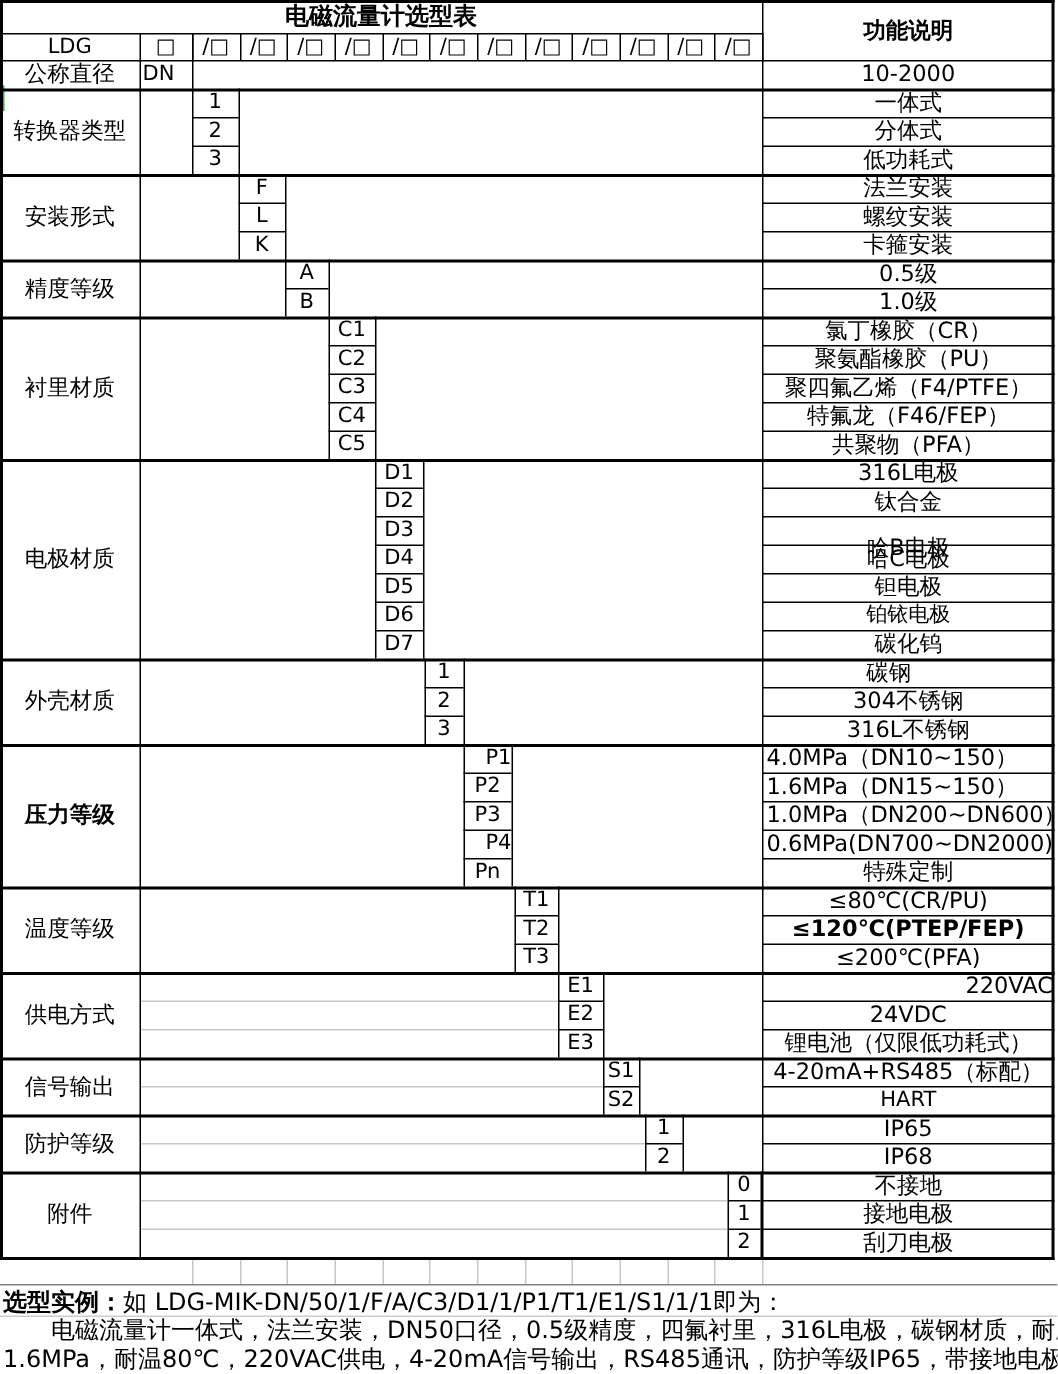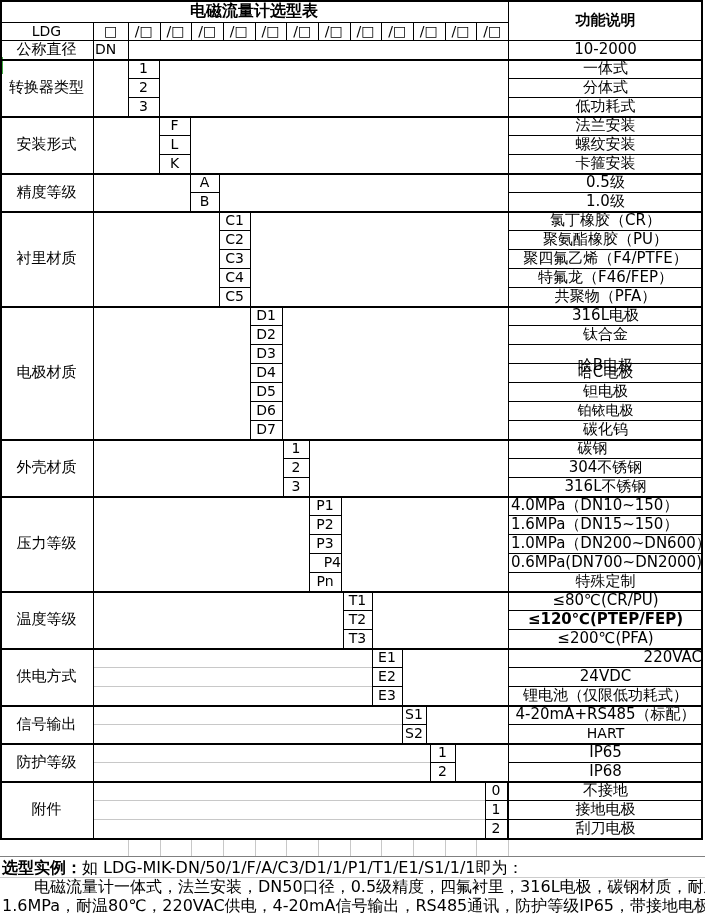--- a/index.html
+++ b/index.html
@@ -171,24 +171,24 @@
     <div class="cell" style="left: 496px; top: 439px; width: 193px; height: 19px; line-height: 19px; font-size: 15px; text-align: center;">碳钢</div>
     <div class="hline" style="left: 283px; top: 458px; width: 26px; height: 1px; background: rgb(0, 0, 0);"></div>
     <div class="hline" style="left: 508px; top: 458px; width: 195px; height: 1px; background: rgb(0, 0, 0);"></div>
     <div class="cell" style="left: 283px; top: 458px; width: 26px; height: 19px; line-height: 19px; font-size: 14px; text-align: center;">2</div>
     <div class="cell" style="left: 509px; top: 458px; width: 193px; height: 19px; line-height: 19px; font-size: 15px; text-align: center;">304不锈钢</div>
     <div class="hline" style="left: 283px; top: 477px; width: 26px; height: 1px; background: rgb(0, 0, 0);"></div>
     <div class="hline" style="left: 508px; top: 477px; width: 195px; height: 1px; background: rgb(0, 0, 0);"></div>
     <div class="cell" style="left: 283px; top: 477px; width: 26px; height: 19px; line-height: 19px; font-size: 14px; text-align: center;">3</div>
     <div class="cell" style="left: 509px; top: 477px; width: 193px; height: 19px; line-height: 19px; font-size: 15px; text-align: center;">316L不锈钢</div>
     <div class="hline" style="left: 0px; top: 496px; width: 703px; height: 2px; background: rgb(0, 0, 0);"></div>
-    <div class="cell" style="left: 0px; top: 496px; width: 93px; height: 95px; line-height: 95px; font-size: 15px; text-align: center;">压力等级</div>
+    <div class="cell" style="left: 0px; top: 496px; width: 93px; height: 95px; line-height: 95px; font-size: 15px; text-align: center; font-weight: bold;">压力等级</div>
     <div class="vline" style="left: 309px; top: 496px; width: 1px; height: 95px; background: rgb(0, 0, 0);"></div>
     <div class="vline" style="left: 341px; top: 496px; width: 1px; height: 95px; background: rgb(0, 0, 0);"></div>
-    <div class="cell" style="left: 309px; top: 496px; width: 32px; height: 19px; line-height: 19px; font-size: 14px; text-align: center;">P1</div>
+    <div class="cell" style="left: 309px; top: 496px; width: 32px; height: 19px; line-height: 19px; font-size: 14px; text-align: right;">P1</div>
     <div class="cell" style="left: 509px; top: 496px; width: 193px; height: 19px; line-height: 19px; font-size: 15px; text-align: left; padding-left: 2px;">4.0MPa（DN10~150）</div>
     <div class="hline" style="left: 309px; top: 515px; width: 32px; height: 1px; background: rgb(0, 0, 0);"></div>
     <div class="hline" style="left: 508px; top: 515px; width: 195px; height: 1px; background: rgb(0, 0, 0);"></div>
     <div class="cell" style="left: 309px; top: 515px; width: 32px; height: 19px; line-height: 19px; font-size: 14px; text-align: center;">P2</div>
     <div class="cell" style="left: 509px; top: 515px; width: 193px; height: 19px; line-height: 19px; font-size: 15px; text-align: left; padding-left: 2px;">1.6MPa（DN15~150）</div>
     <div class="hline" style="left: 309px; top: 534px; width: 32px; height: 1px; background: rgb(0, 0, 0);"></div>
     <div class="hline" style="left: 508px; top: 534px; width: 195px; height: 1px; background: rgb(0, 0, 0);"></div>
     <div class="cell" style="left: 309px; top: 534px; width: 32px; height: 19px; line-height: 19px; font-size: 14px; text-align: center;">P3</div>
     <div class="cell" style="left: 509px; top: 534px; width: 193px; height: 19px; line-height: 19px; font-size: 15px; text-align: left; padding-left: 2px;">1.0MPa（DN200~DN600）</div>
     <div class="hline" style="left: 309px; top: 553px; width: 32px; height: 1px; background: rgb(0, 0, 0);"></div>

